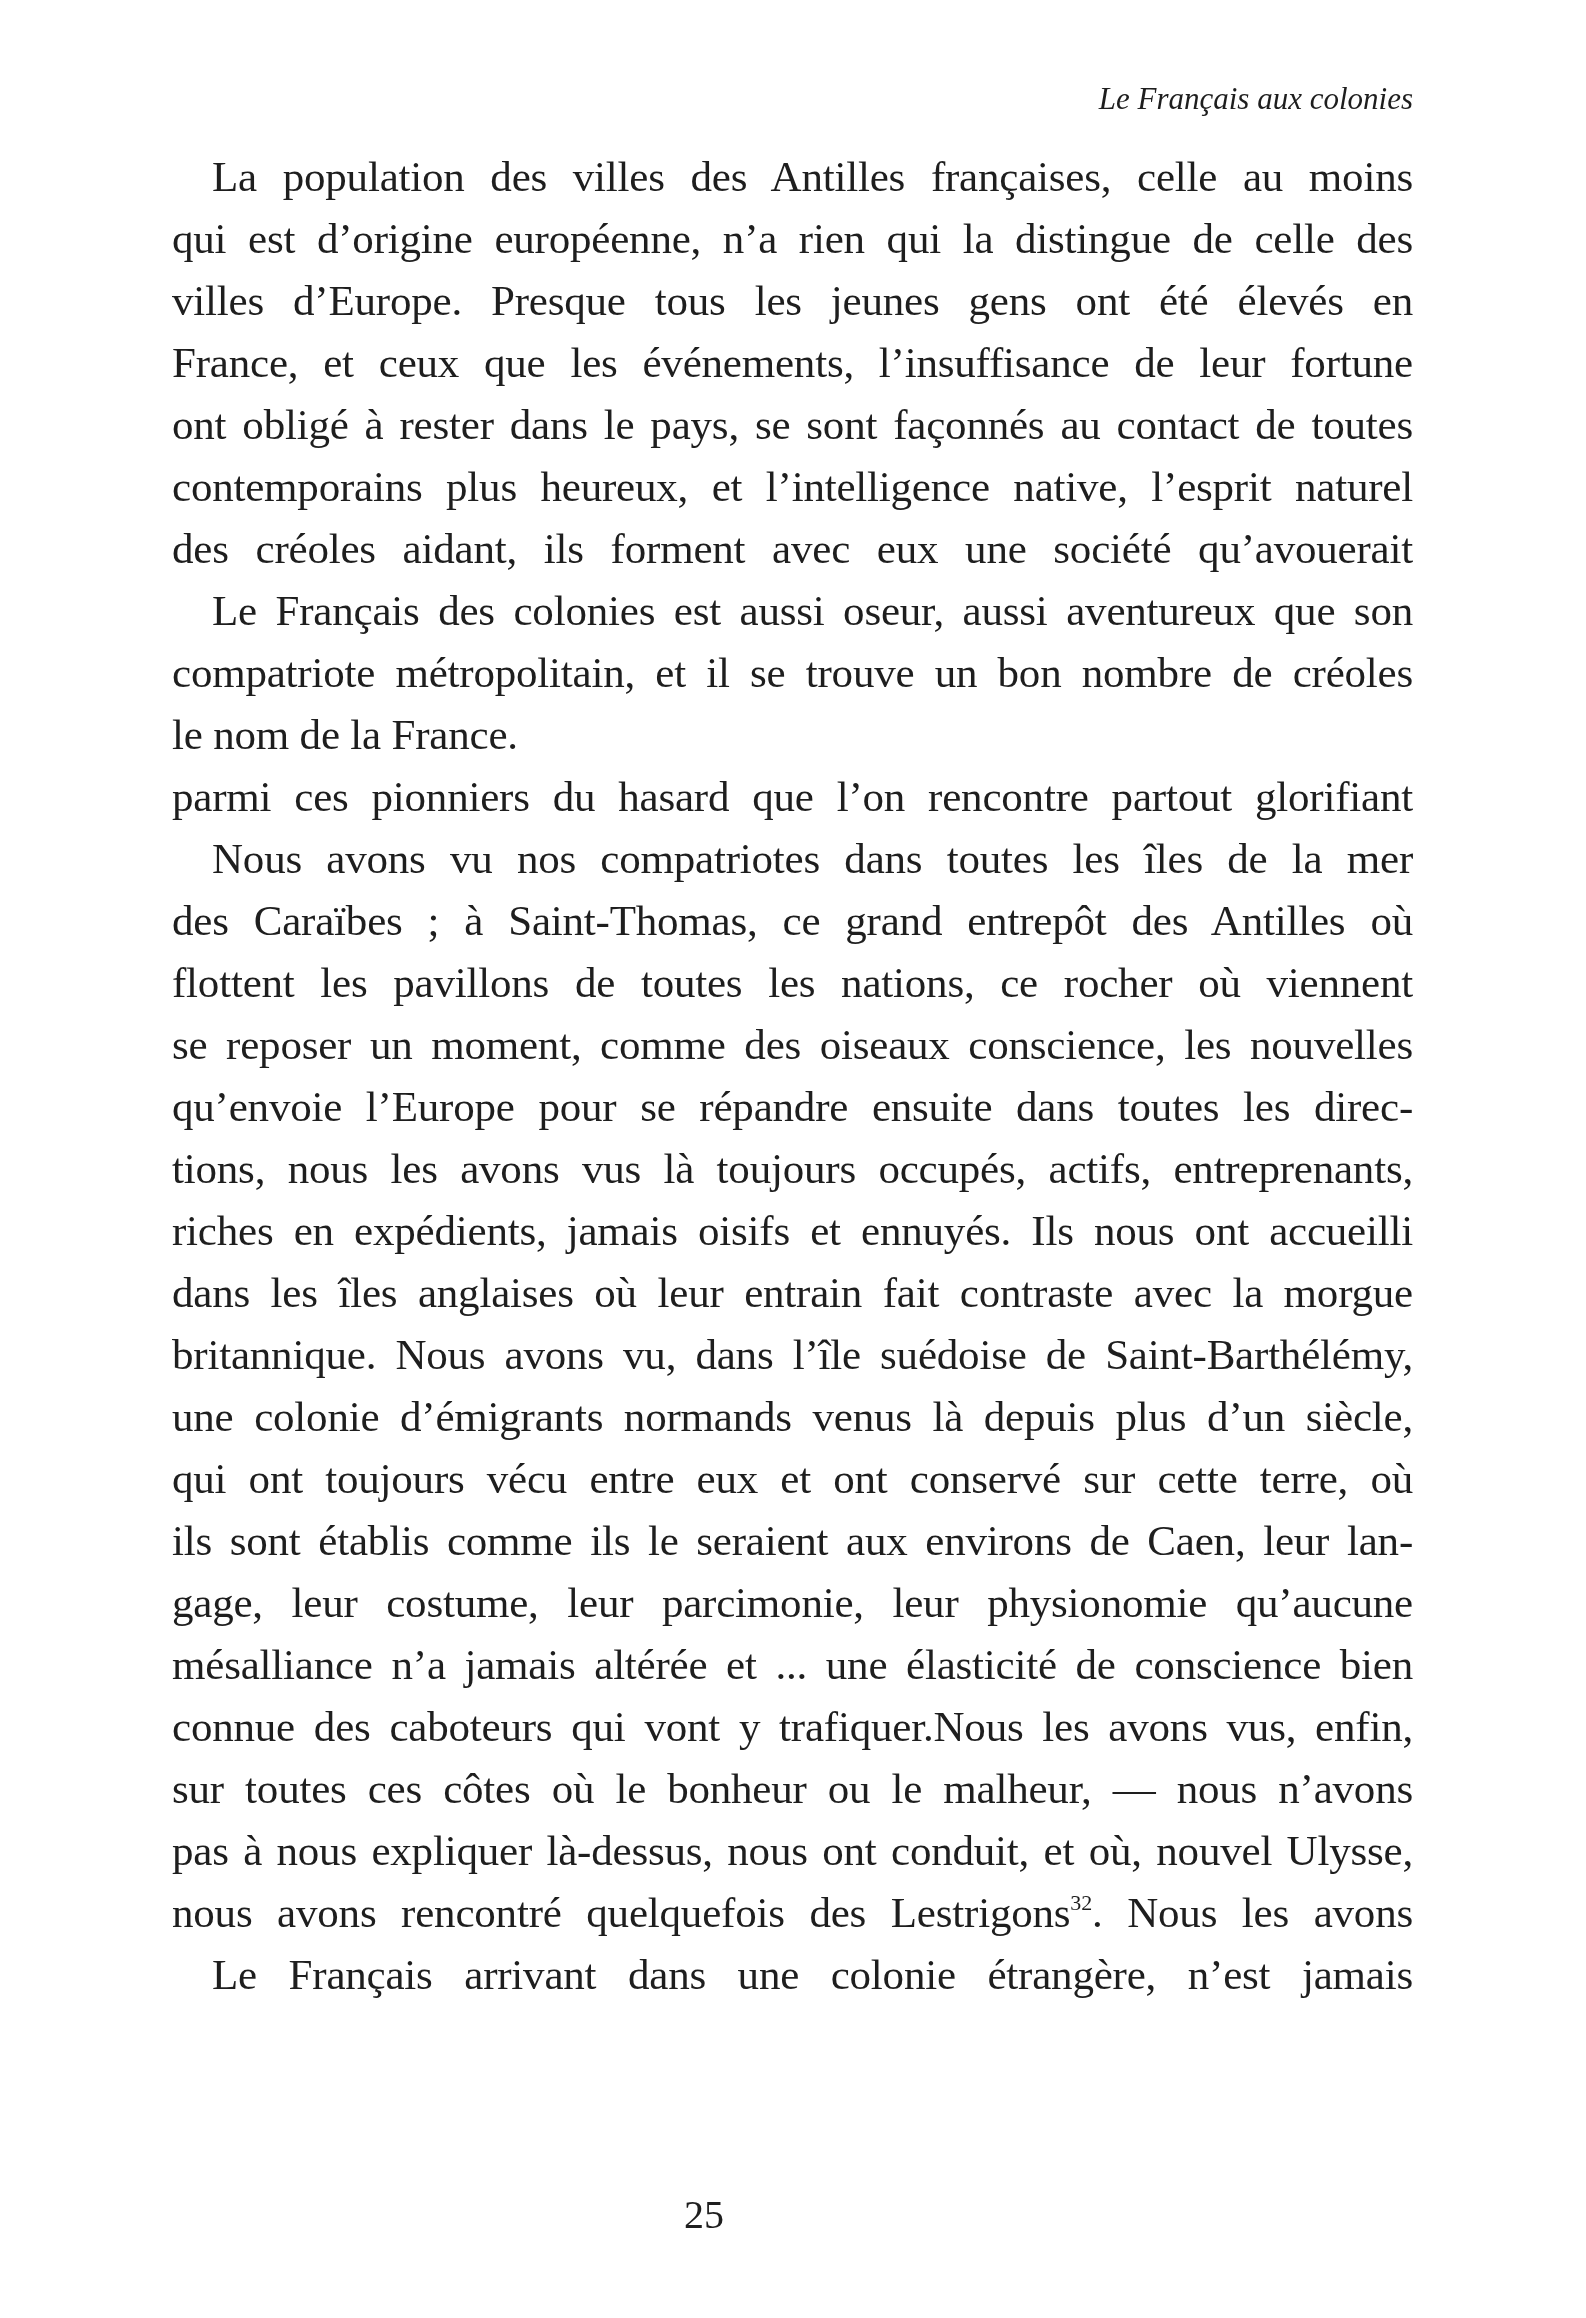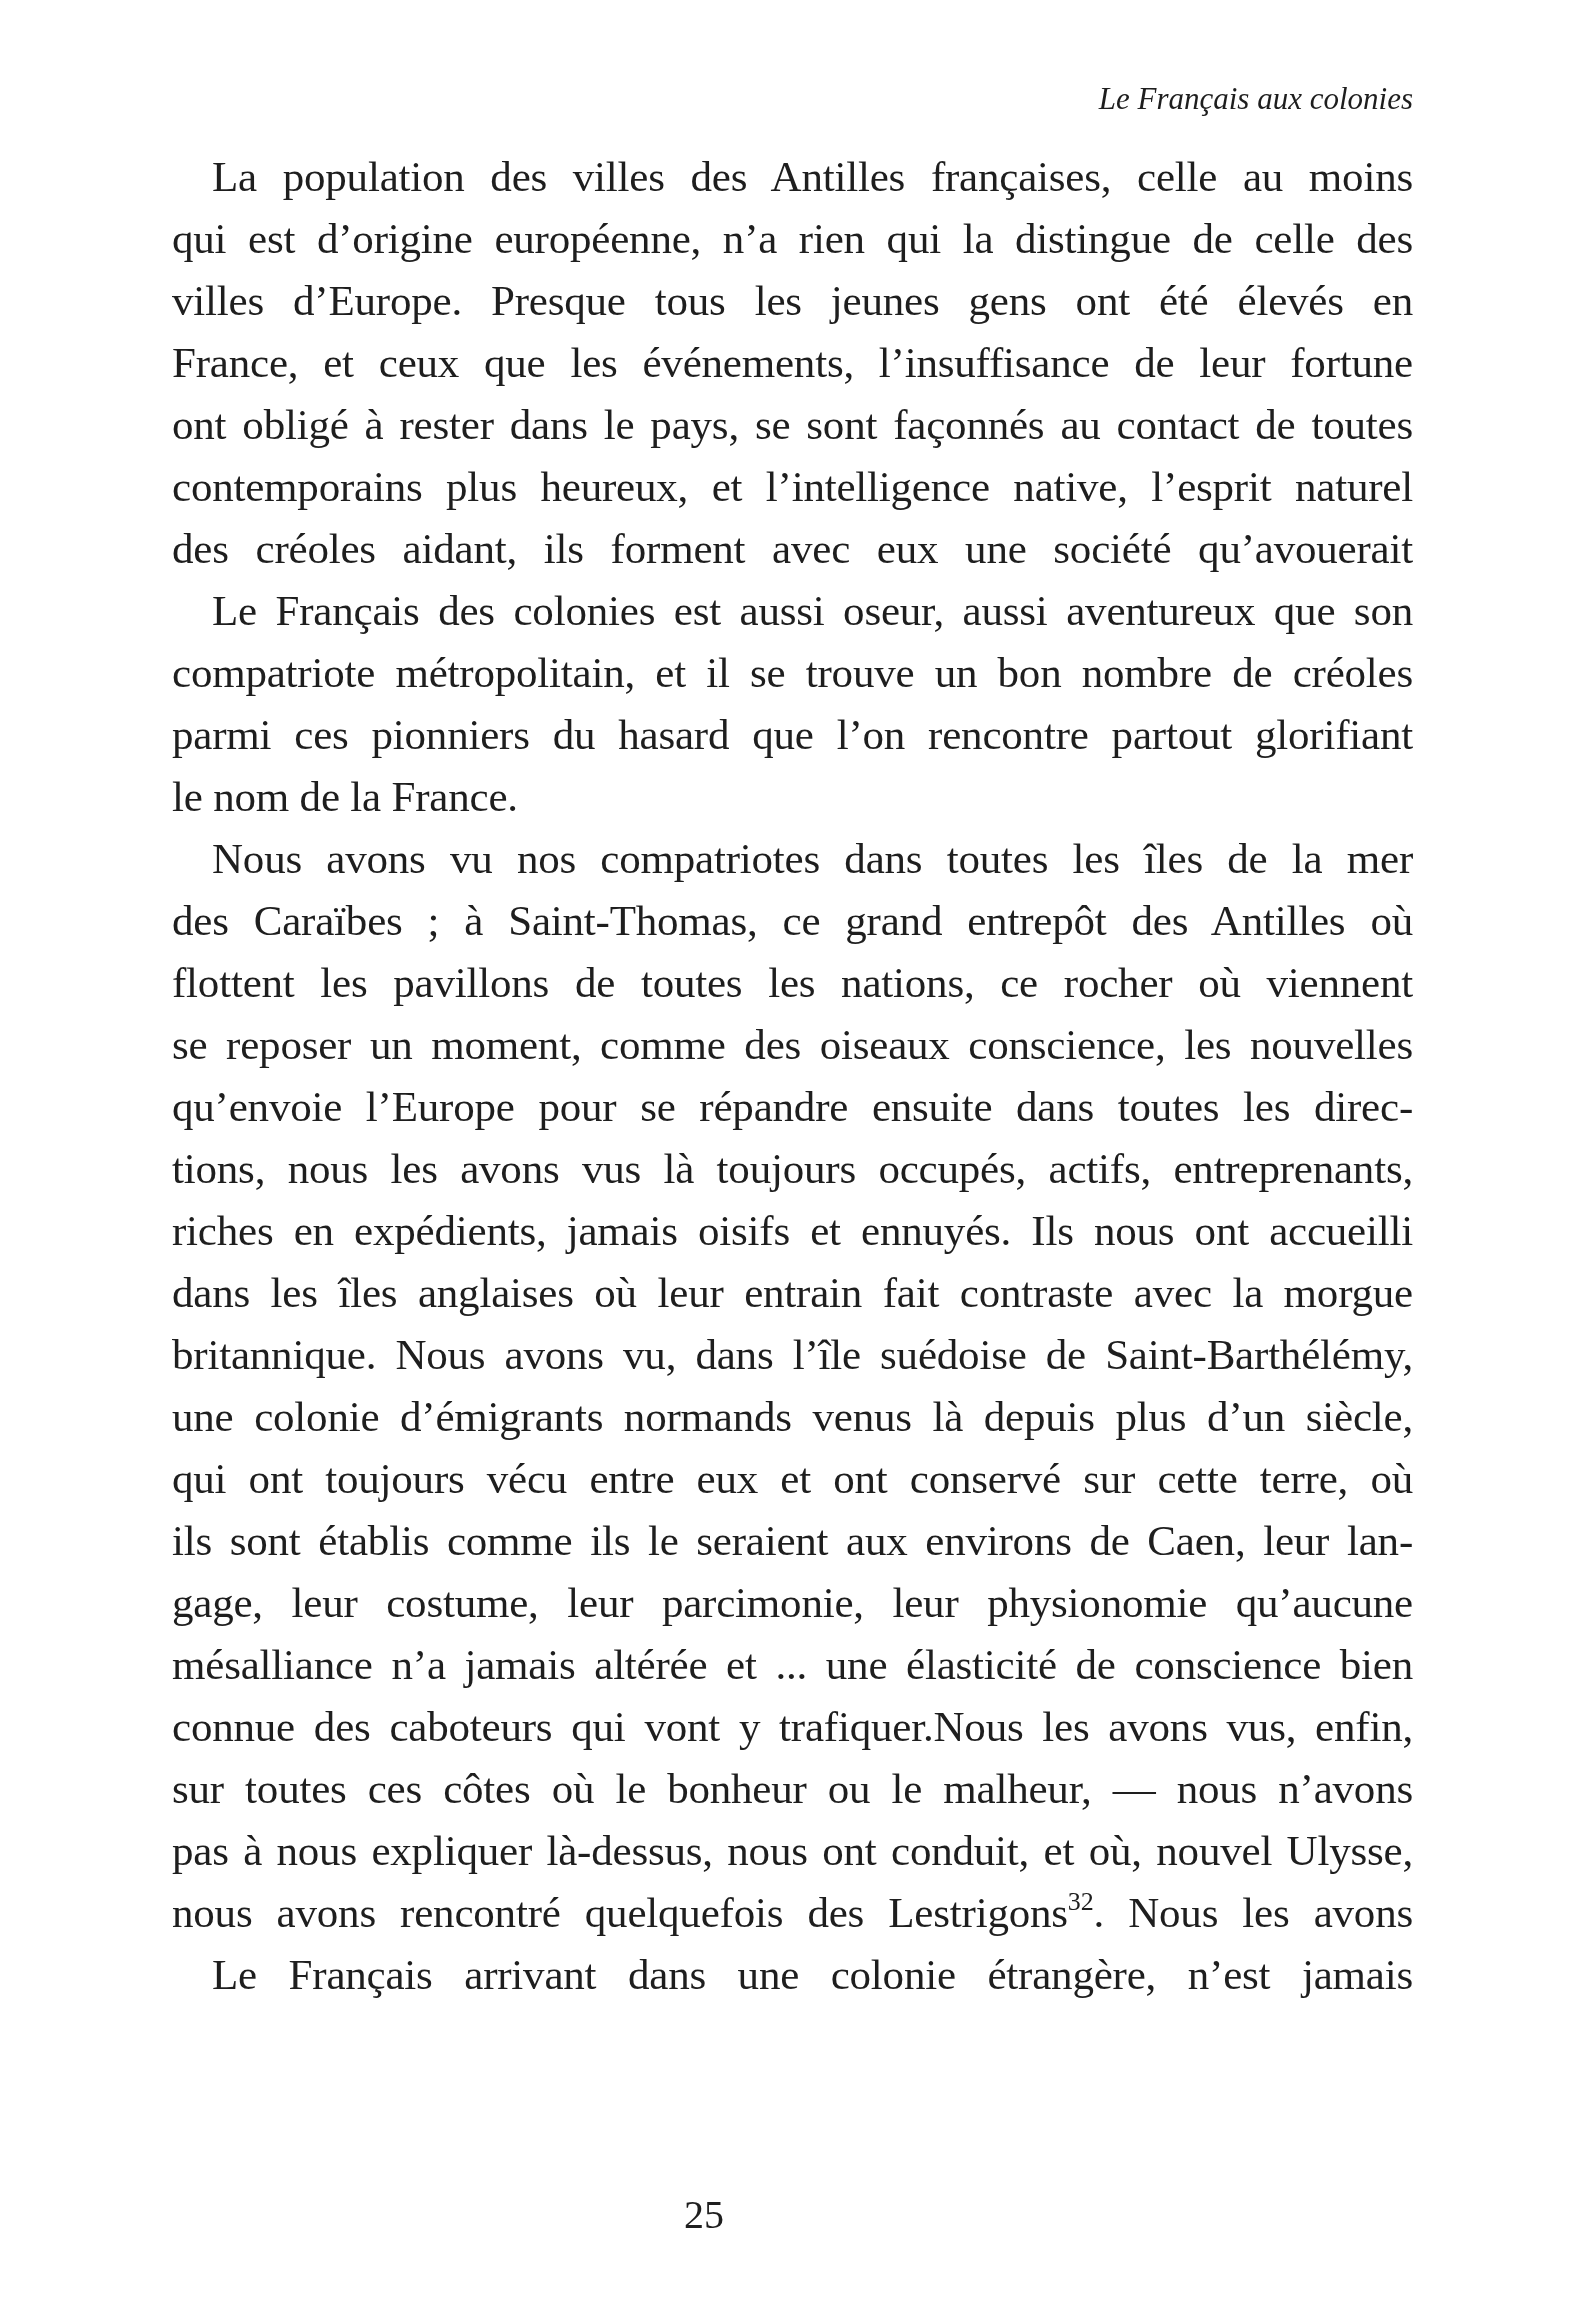--- a/index.html
+++ b/index.html
@@ -40,21 +40,21 @@
     text-align-last: justify;
     letter-spacing: -0.2px;
   }
   .line.indent {
     padding-left: 40px;
   }
   .line.last {
     text-align-last: left;
   }
   sup.fnref {
-    font-size: 26px;
+    font-size: 22px;
     line-height: 0;
     vertical-align: 17px;
   }
   .page-number {
     position: absolute;
     top: 2192px;
     left: 0;
     width: 1408px;
     text-align: center;
     font-size: 40px;
@@ -74,22 +74,22 @@
     <span class="line">villes d’Europe. Presque tous les jeunes gens ont été élevés en</span>
     <span class="line">France, et ceux que les événements, l’insuffisance de leur fortune</span>
     <span class="line">ont obligé à rester dans le pays, se sont façonnés au contact de toutes</span>
     <span class="line">contemporains plus heureux, et l’intelligence native, l’esprit naturel</span>
     <span class="line">des créoles aidant, ils forment avec eux une société qu’avouerait</span>
   </div>
 
   <div>
     <span class="line indent">Le Français des colonies est aussi oseur, aussi aventureux que son</span>
     <span class="line">compatriote métropolitain, et il se trouve un bon nombre de créoles</span>
+    <span class="line last">le nom de la France.</span>
     <span class="line">parmi ces pionniers du hasard que l’on rencontre partout glorifiant</span>
-    <span class="line last">le nom de la France.</span>
   </div>
 
   <div>
     <span class="line indent">Nous avons vu nos compatriotes dans toutes les îles de la mer</span>
     <span class="line">des Caraïbes ; à Saint-Thomas, ce grand entrepôt des Antilles où</span>
     <span class="line">flottent les pavillons de toutes les nations, ce rocher où viennent</span>
     <span class="line">se reposer un moment, comme des oiseaux conscience, les nouvelles</span>
     <span class="line">qu’envoie l’Europe pour se répandre ensuite dans toutes les direc-</span>
     <span class="line">tions, nous les avons vus là toujours occupés, actifs, entreprenants,</span>
     <span class="line">riches en expédients, jamais oisifs et ennuyés. Ils nous ont accueilli</span>

